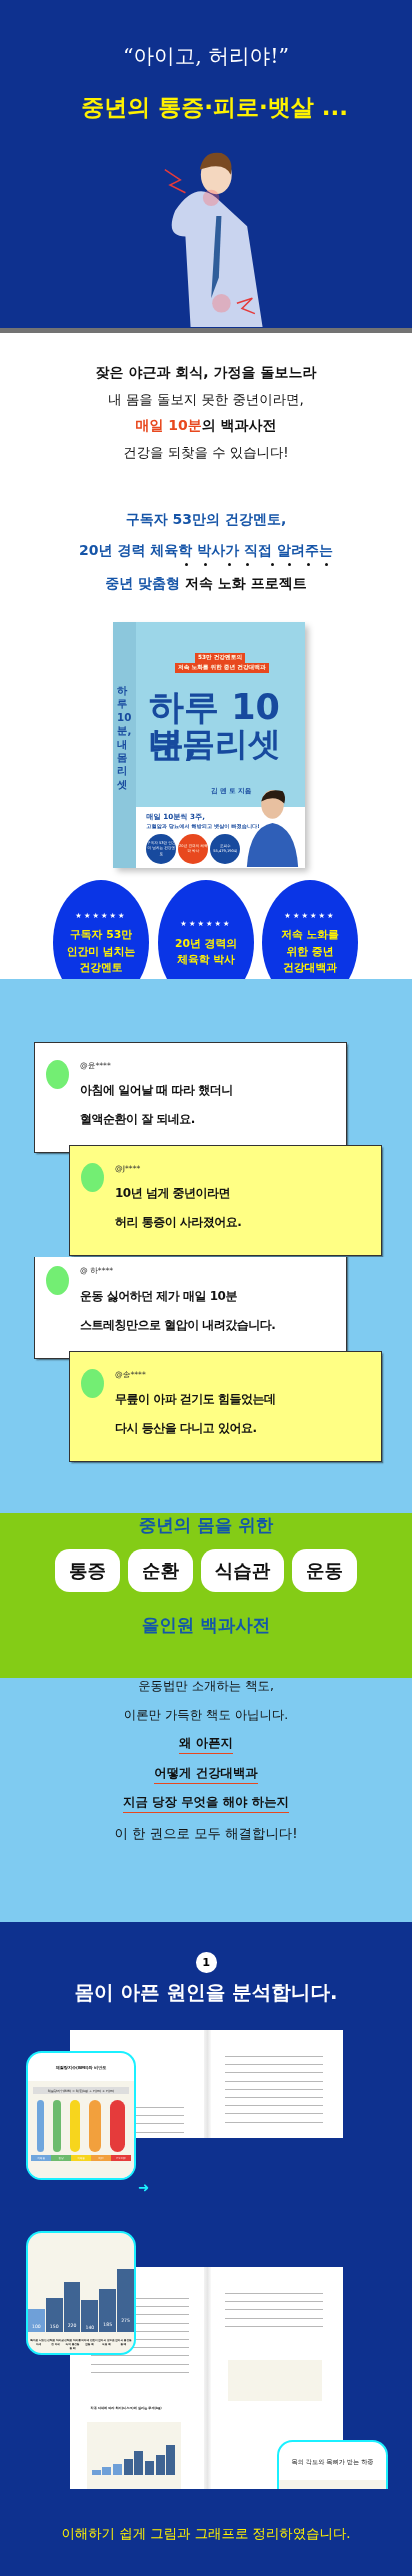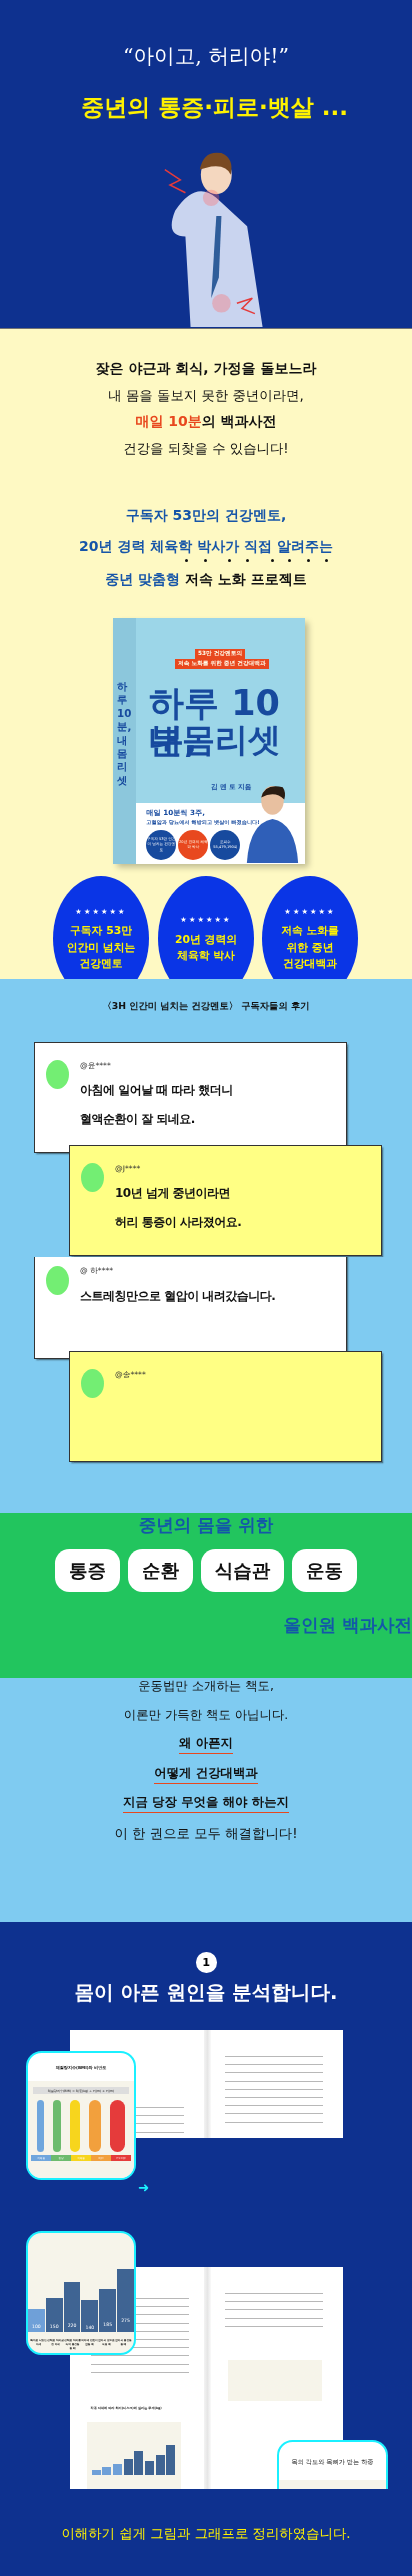--- a/index.html
+++ b/index.html
@@ -3,21 +3,21 @@
 <meta charset="utf-8">
 <style>
 *{box-sizing:border-box;margin:0;padding:0}
 body{width:412px;font-family:"DejaVu Sans","Liberation Sans",sans-serif;background:#0e318f;color:#111}
 .sec{position:relative;width:412px;overflow:hidden}
 
 .hero{height:328px;background:#0e318f}
 .hero .q{position:absolute;top:42px;left:0;width:412px;text-align:center;color:#fff;font-family:"DejaVu Serif",serif;font-size:20.6px}
 .hero .h{position:absolute;top:92px;left:0;width:348px;text-align:right;color:#fff200;font-weight:bold;font-size:23px}
 .man{position:absolute;left:144px;top:149px;width:124px;height:178px}
-.intro{height:651px;background:#fef9c3;border-top:1px solid #737373}
+.intro{height:651px;background:#ffffff;border-top:5px solid #737373}
 .intro .l1{position:absolute;top:31px;width:412px;text-align:center;font-weight:bold;font-size:14px}
 .intro .l2{position:absolute;top:58px;width:412px;text-align:center;font-size:13.4px}
 .intro .l3{position:absolute;top:84px;width:412px;text-align:center;font-weight:bold;font-size:14px}
 .intro .l3 .red{color:#e8481e}
 .intro .l4{position:absolute;top:111px;width:412px;text-align:center;font-size:13.4px}
 .intro .m1,.intro .m2,.intro .m3{position:absolute;width:412px;text-align:center;font-weight:bold;font-size:14px;color:#1655a8}
 .intro .m1{top:178px}.intro .m2{top:209px}.intro .m3{top:242px}
 .intro .m3 b{color:#111}
 .dots{position:absolute;top:230px;left:185px;width:144px;height:3.1px}
 .dots i{position:absolute;top:0;width:3.1px;height:3.1px;border-radius:50%;background:#111}
@@ -40,24 +40,24 @@
 .bd .stars{color:#fff;font-size:7.2px;letter-spacing:2.1px;margin-bottom:3.1px}
 
 .reviews{height:263px;background:#7fcbf1}
 .rev-title{position:absolute;top:20.6px;width:412px;text-align:center;font-weight:bold;font-size:9.3px}
 .card{position:absolute;border:0.5px solid #333;box-shadow:1.5px 1.5px 1.5px rgba(0,0,0,.4)}
 .card.w{background:#fff}.card.y{background:#ffff84}
 .card .av{position:absolute;left:11.3px;top:17px;width:23px;height:29px;border-radius:50%;background:#73ee73}
 .card .nm{position:absolute;left:45px;top:17.5px;font-size:7.7px;color:#333}
 .card .tx{position:absolute;left:45px;top:33px;font-size:12px;line-height:29px;font-weight:bold;letter-spacing:-0.5px}
 
-.cats{height:201px;background:#22c55e}
+.cats{height:201px;background:#84cc16}
 .cats .c1{position:absolute;top:26px;width:412px;text-align:center;font-size:17.5px;font-weight:bold;color:#1358a8}
 .pill{position:absolute;top:64px;height:43px;border-radius:14.4px;background:#fff;font-size:18.5px;font-weight:bold;display:flex;align-items:center;justify-content:center}
-.cats .c2{position:absolute;top:124px;width:412px;text-align:right;font-size:17.5px;font-weight:bold;color:#1358a8}
+.cats .c2{position:absolute;top:124px;width:412px;text-align:center;font-size:17.5px;font-weight:bold;color:#1358a8}
 .ul{display:inline-block;border-bottom:1.5px solid #e8481e;padding-bottom:1px}
 .exp{height:192px;background:#7fcbf1}
 .exp p{position:absolute;width:412px;text-align:center;font-size:12.4px}
 
 .dark{background:#0e318f}
 .num{position:absolute;left:196px;width:20.6px;height:20.6px;border-radius:50%;background:#fff;color:#000;font-weight:bold;font-size:11.3px;display:flex;align-items:center;justify-content:center}
 .dt{position:absolute;width:412px;text-align:center;color:#fff;font-weight:bold;font-size:19.6px}
 .spread{position:absolute;left:70px;width:273px;background:#fff}
 .spread .gutter{position:absolute;left:134px;top:0;width:7.2px;height:100%;background:linear-gradient(90deg,#f3f3f3,#e6e6e6,#fafafa)}
 .lines{position:absolute}
@@ -143,21 +143,20 @@
     <div class="bd" style="left:262px">
         <div class="stars">★★★★★★</div>
         <div style="white-space:pre-line">저속 노화를
 위한 중년
 건강대백과</div>
       </div>
   </div>
 </div>
 
 <div class="sec reviews" style="height:278px">
-  <div class="rev-title">〈3H 인간미 넘치는 건강멘토〉 구독자들의 후기</div>
   <div class="card w" style="left:34px;top:63px;width:313px;height:111px">
     <div class="av"></div>
     <div class="nm">@윤****</div>
     <div class="tx">
         <div>아침에 일어날 때 따라 했더니</div>
         <div>혈액순환이 잘 되네요.</div>
       </div>
   </div>
   <div class="card y" style="left:69px;top:166px;width:313px;height:111px">
     <div class="av"></div>
@@ -166,26 +165,31 @@
         <div>10년 넘게 중년이라면</div>
         <div>허리 통증이 사라졌어요.</div>
       </div>
   </div>
 </div>
 <div class="sec" style="height:256px;background:#7fcbf1">
   <div class="card w" style="left:34px;top:-9.3px;width:313px;height:111px">
     <div class="av"></div>
     <div class="nm">@ 하****</div>
     <div class="tx">
+        <div>운동 싫어하던 제가 매일 10분</div>
         <div>스트레칭만으로 혈압이 내려갔습니다.</div>
       </div>
   </div>
   <div class="card y" style="left:69px;top:94px;width:313px;height:111px">
     <div class="av"></div>
     <div class="nm">@송****</div>
+    <div class="tx">
+        <div>무릎이 아파 걷기도 힘들었는데</div>
+        <div>다시 등산을 다니고 있어요.</div>
+      </div>
   </div>
 </div>
 
 <div class="sec cats" style="height:165px">
   <div class="c1" style="top:0">중년의 몸을 위한</div>
   <div class="pill" style="left:55px;width:65px;top:36px">통증</div>
   <div class="pill" style="left:128px;width:65px;top:36px">순환</div>
   <div class="pill" style="left:201px;width:83px;top:36px">식습관</div>
   <div class="pill" style="left:292px;width:65px;top:36px">운동</div>
   <div class="c2" style="top:100px">올인원 백과사전</div>

